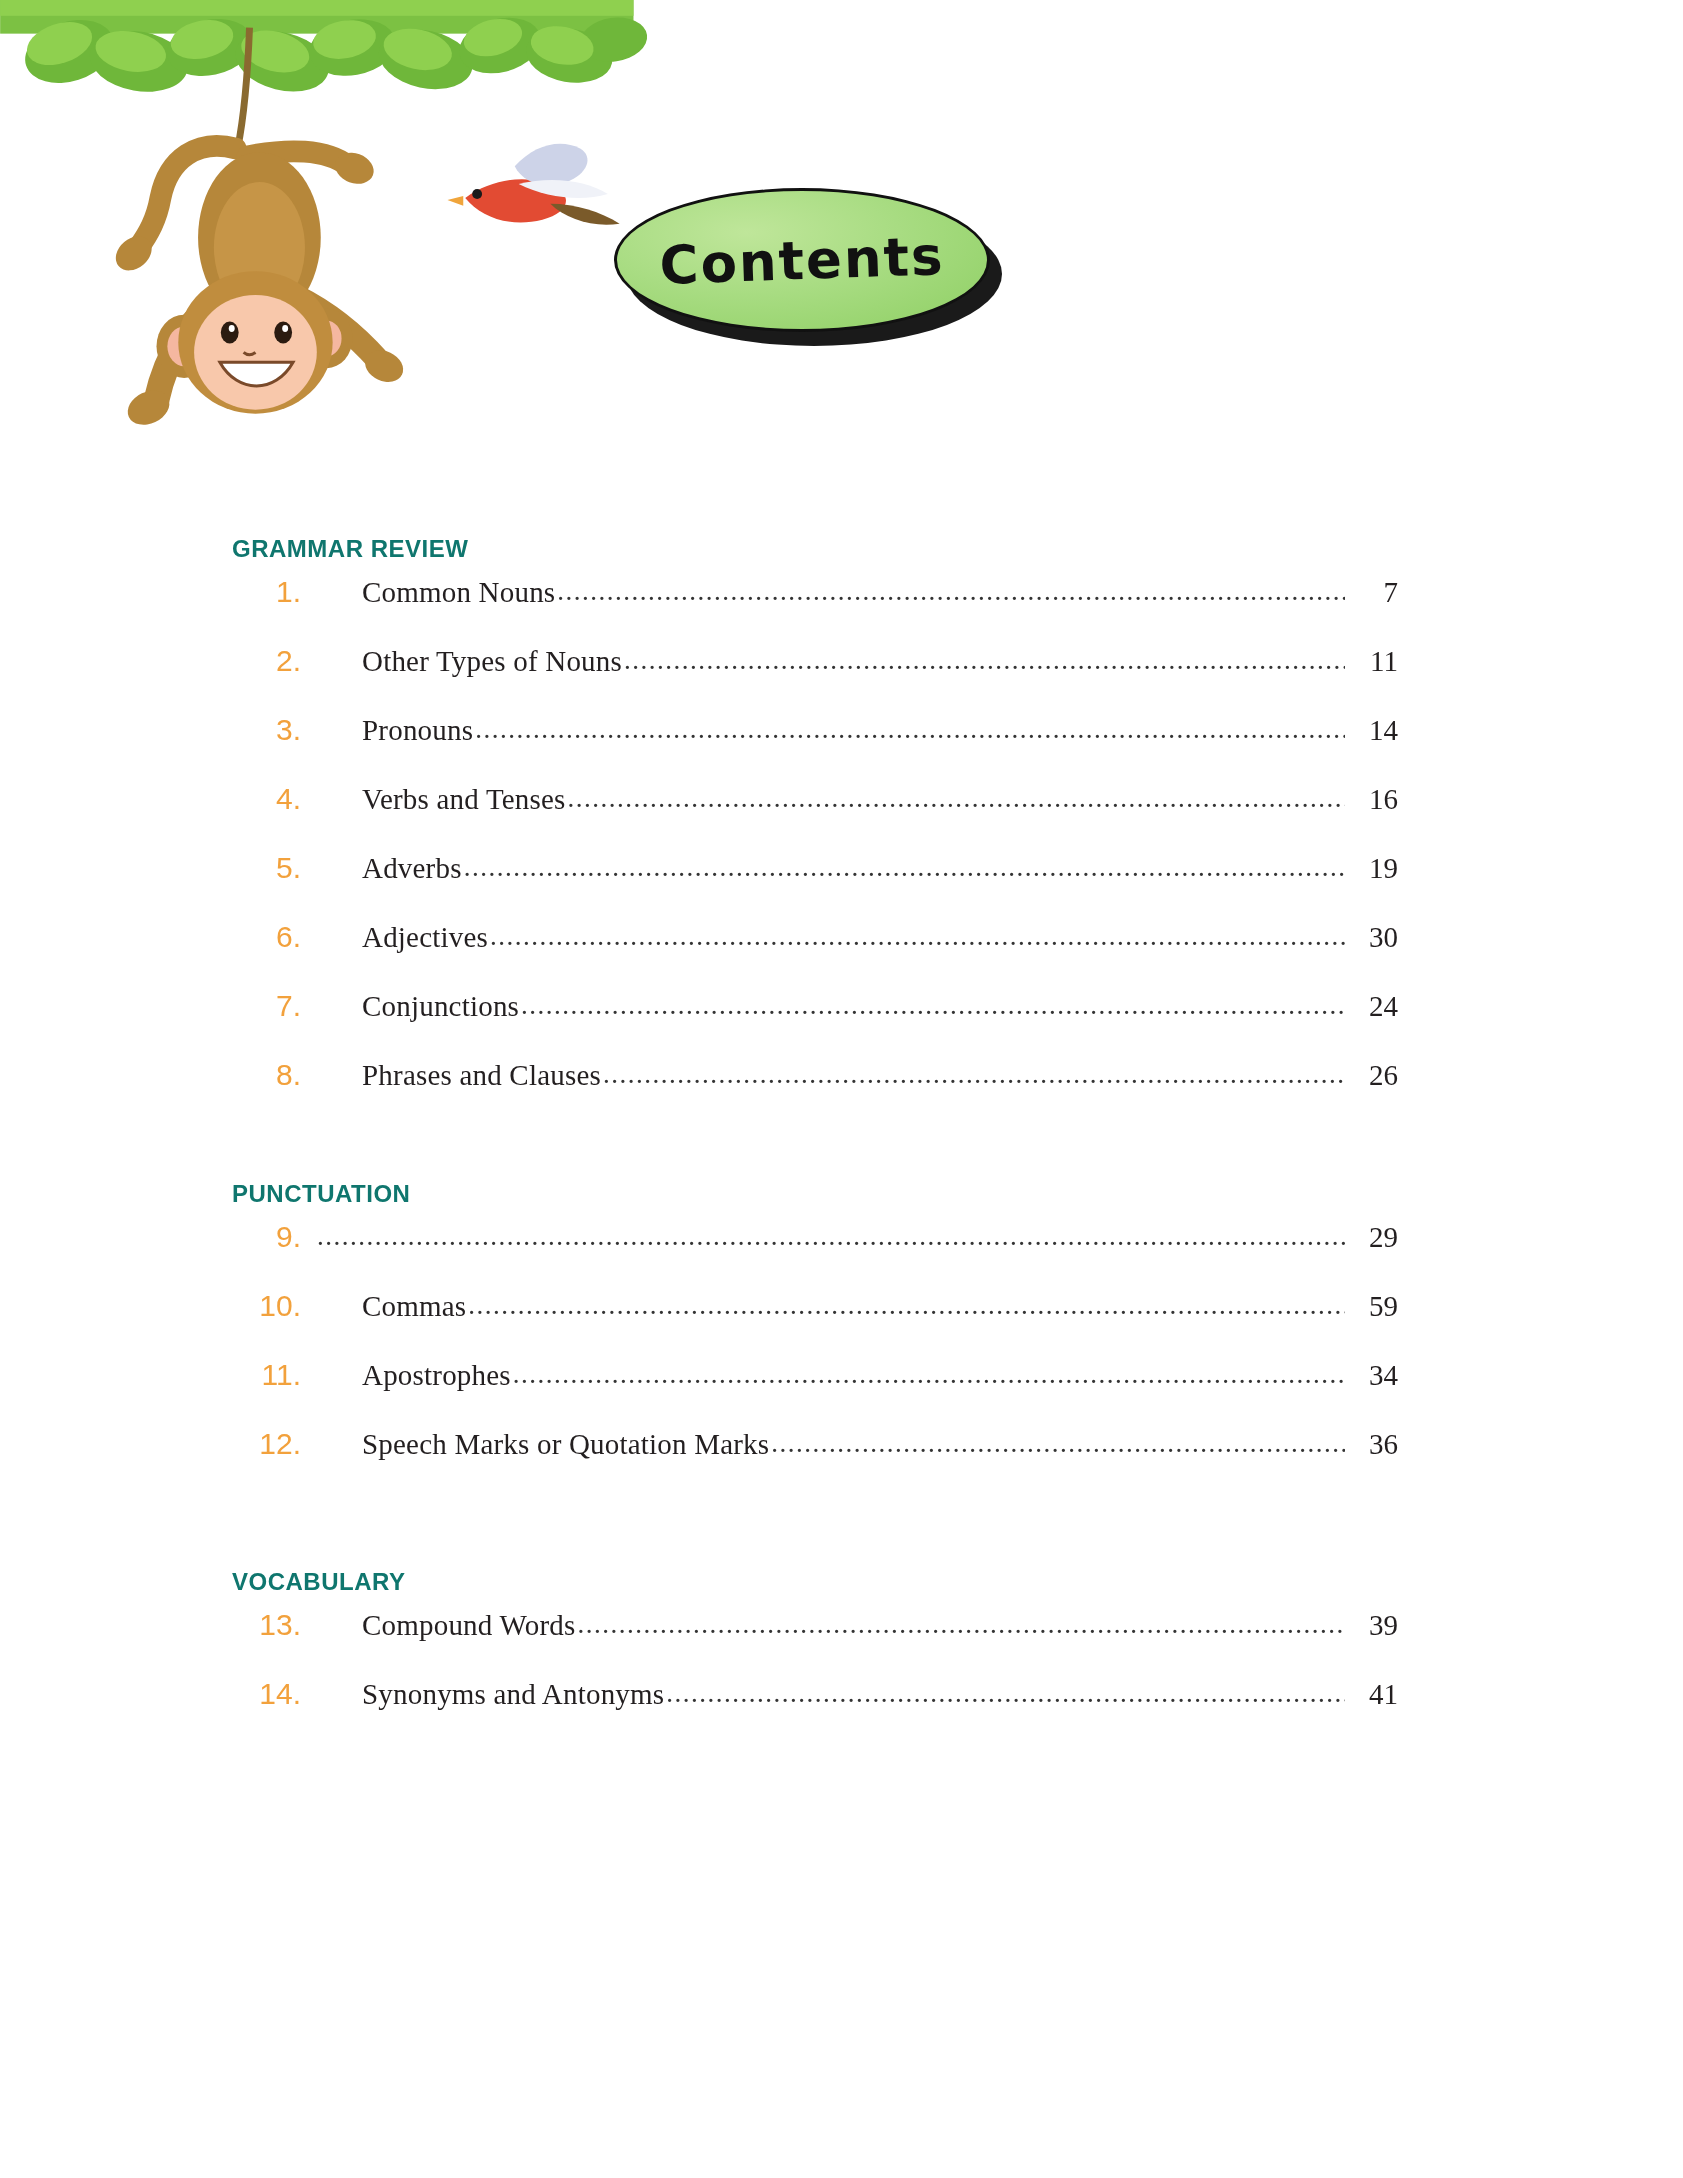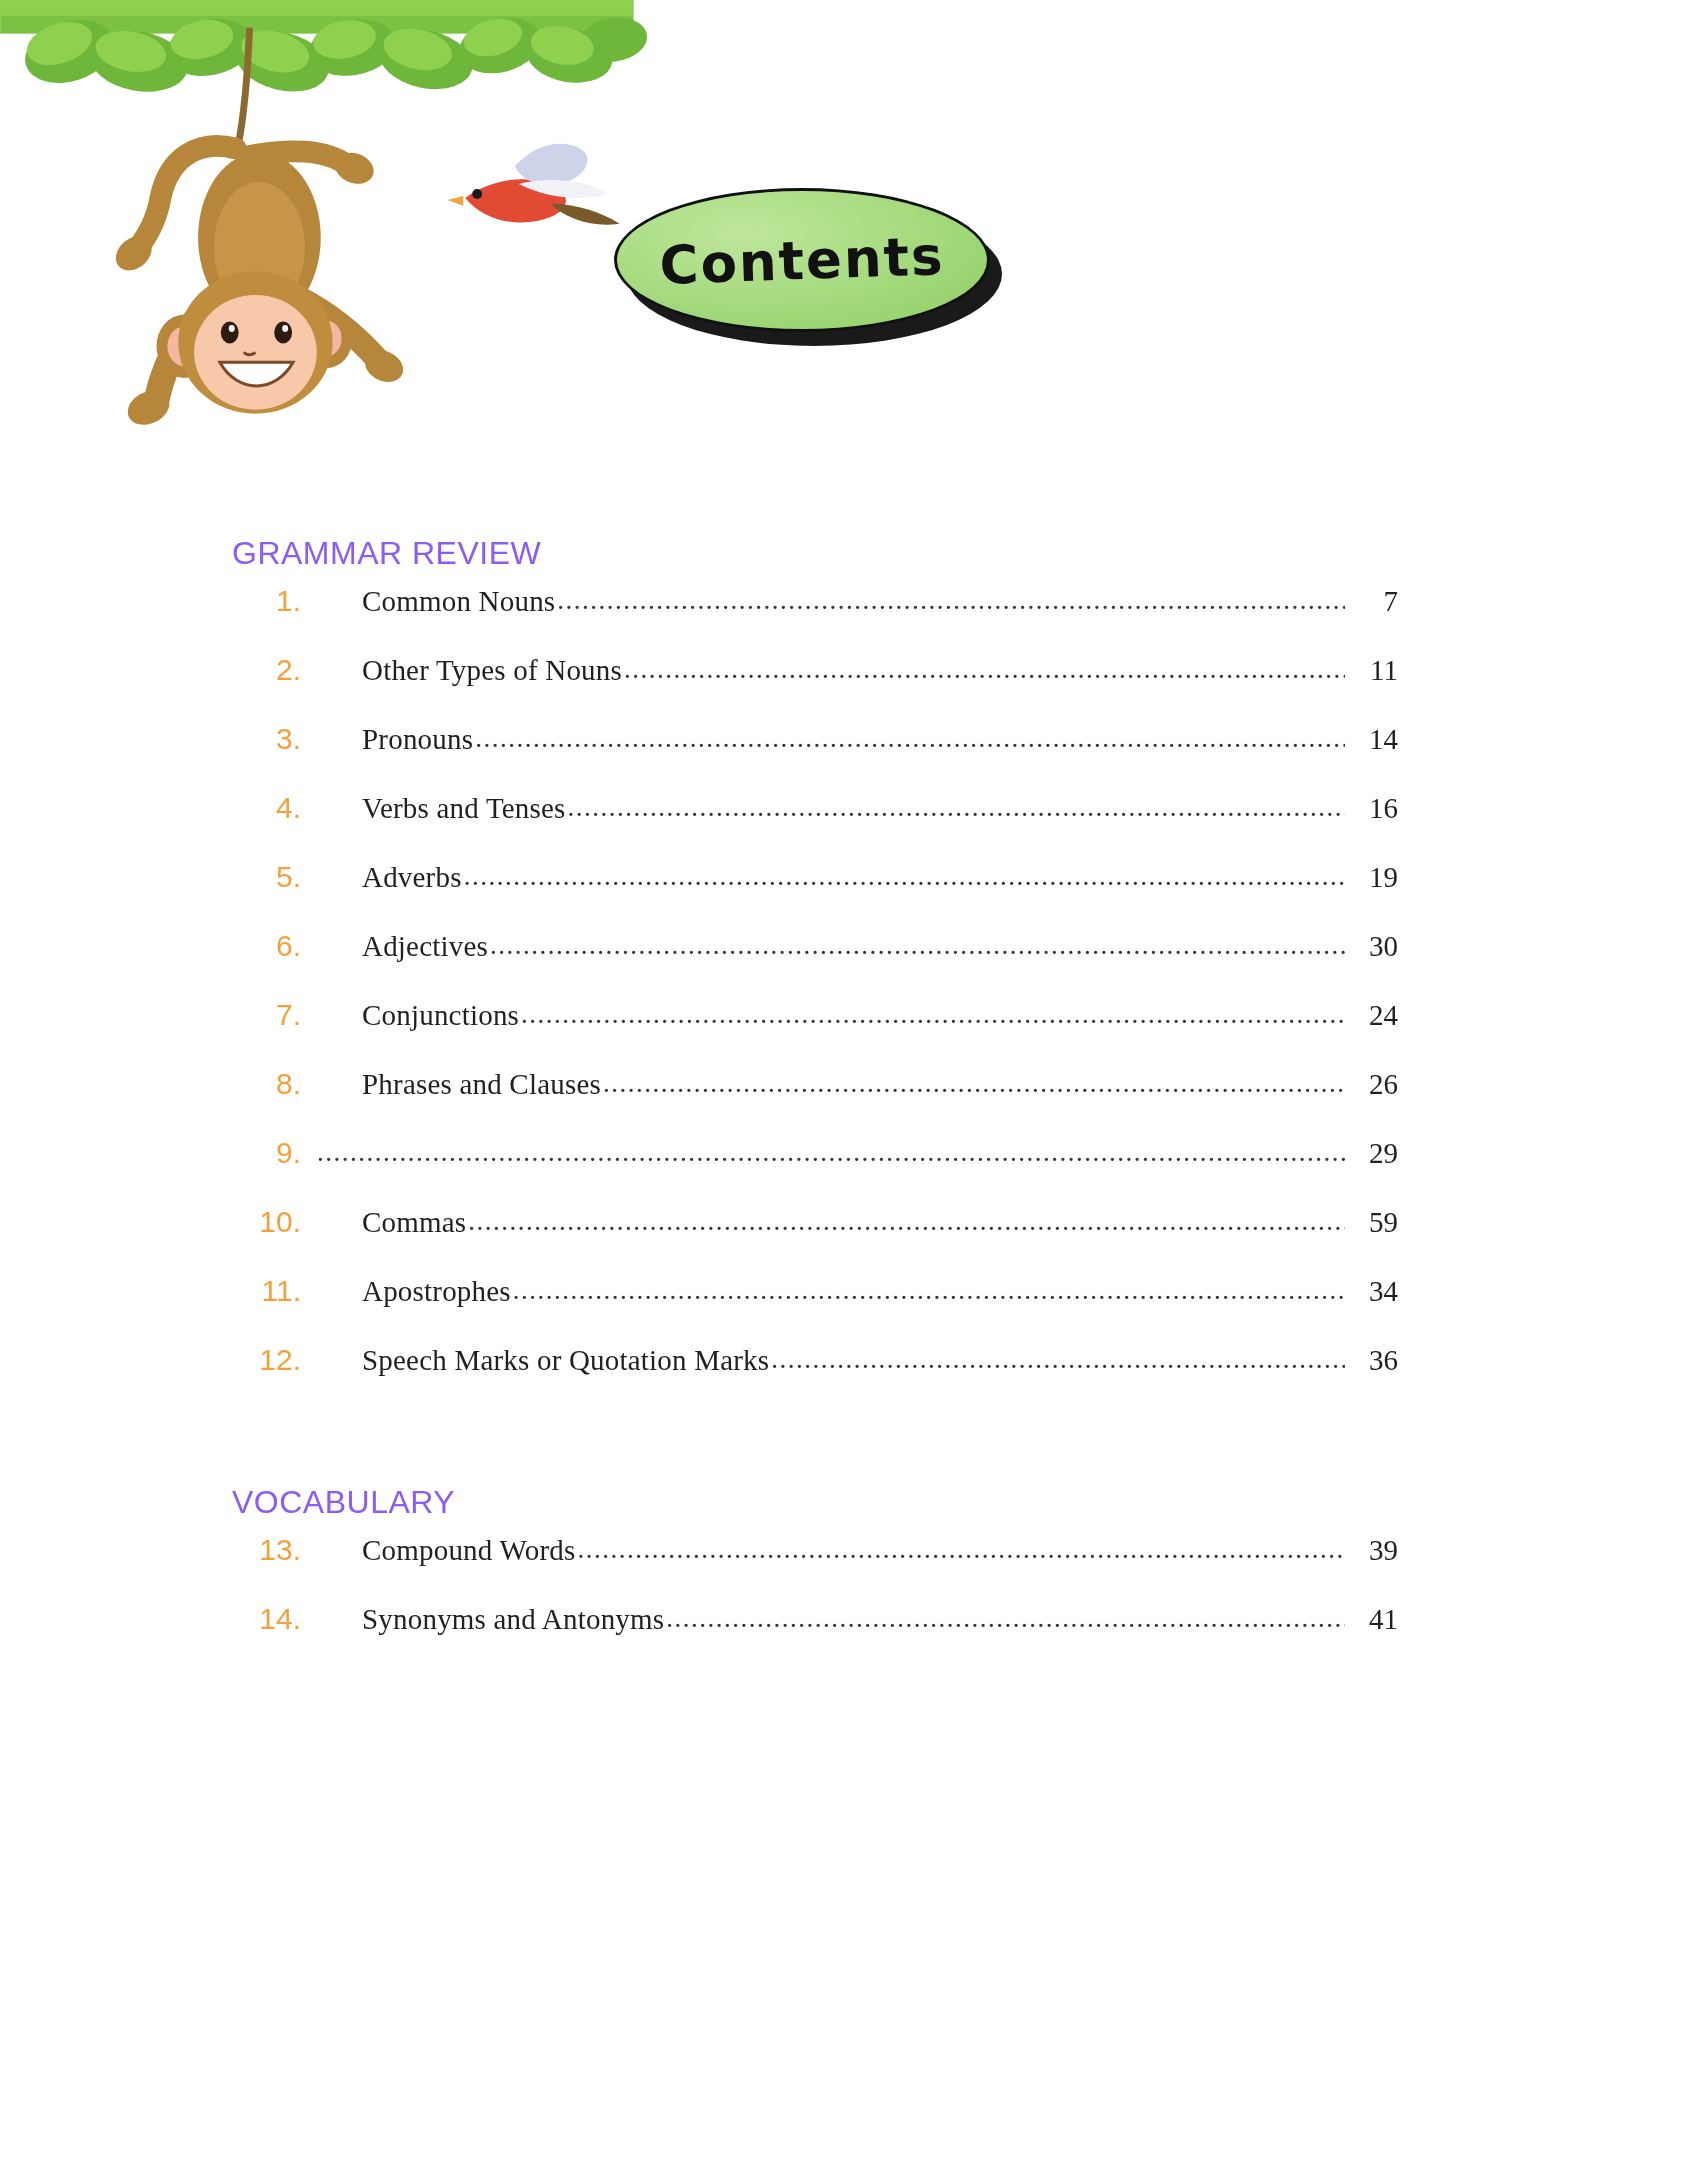--- a/index.html
+++ b/index.html
@@ -73,24 +73,25 @@
   
   .toc {
     position: absolute;
     left: 230px;
     top: 535px;
     width: 1168px;
   }
 
   .section-head {
     font-family: "Liberation Sans", sans-serif;
-    font-size: 32px;
-    color: #8b5cf6;
+    font-size: 24px;
+    color: #0f766e;
     letter-spacing: 0.5px;
     margin: 0 0 12px 2px;
+    font-weight: bold;
   }
   .section-head.punct { margin-top: 53px; }
   .section-head.vocab { margin-top: 72px; }
 
   .entry {
     display: flex;
     align-items: baseline;
     height: 69px;
     font-size: 29px;
     color: #231f20;
@@ -255,20 +256,21 @@
     <span class="dots">......................................................................................................................................................................................</span>
     <span class="page">24</span>
   </div>
   <div class="entry">
     <span class="num">8.</span>
     <span class="title">Phrases and Clauses</span>
     <span class="dots">......................................................................................................................................................................................</span>
     <span class="page">26</span>
   </div>
 
+  <div class="section-head punct">PUNCTUATION</div>
 
   <div class="entry">
     <span class="num">9.</span>
     <span class="dots">......................................................................................................................................................................................</span>
     <span class="page">29</span>
   </div>
   <div class="entry">
     <span class="num">10.</span>
     <span class="title">Commas</span>
     <span class="dots">......................................................................................................................................................................................</span>

